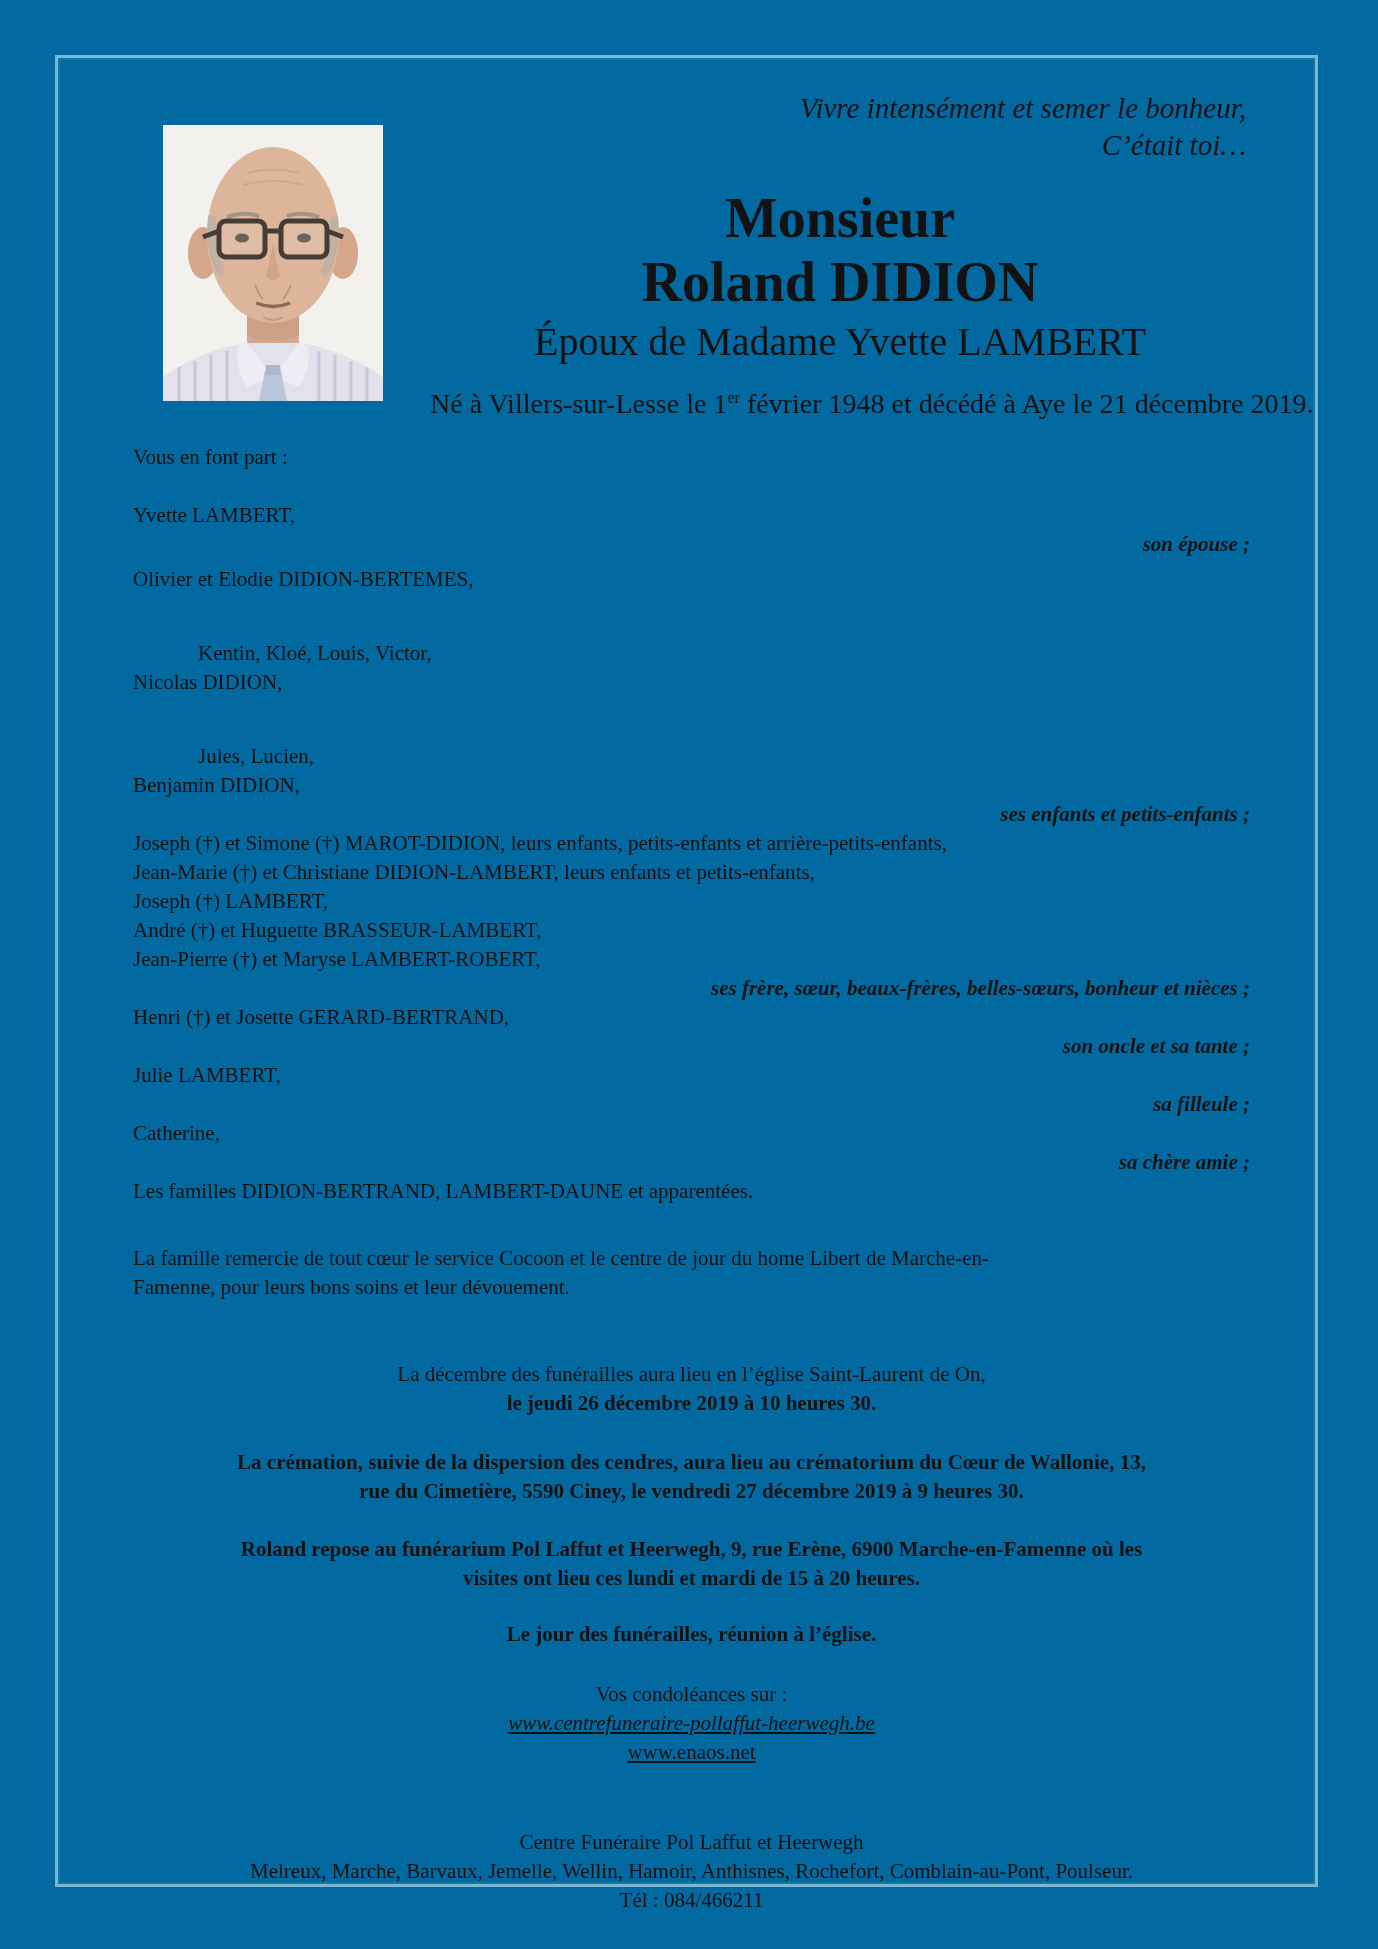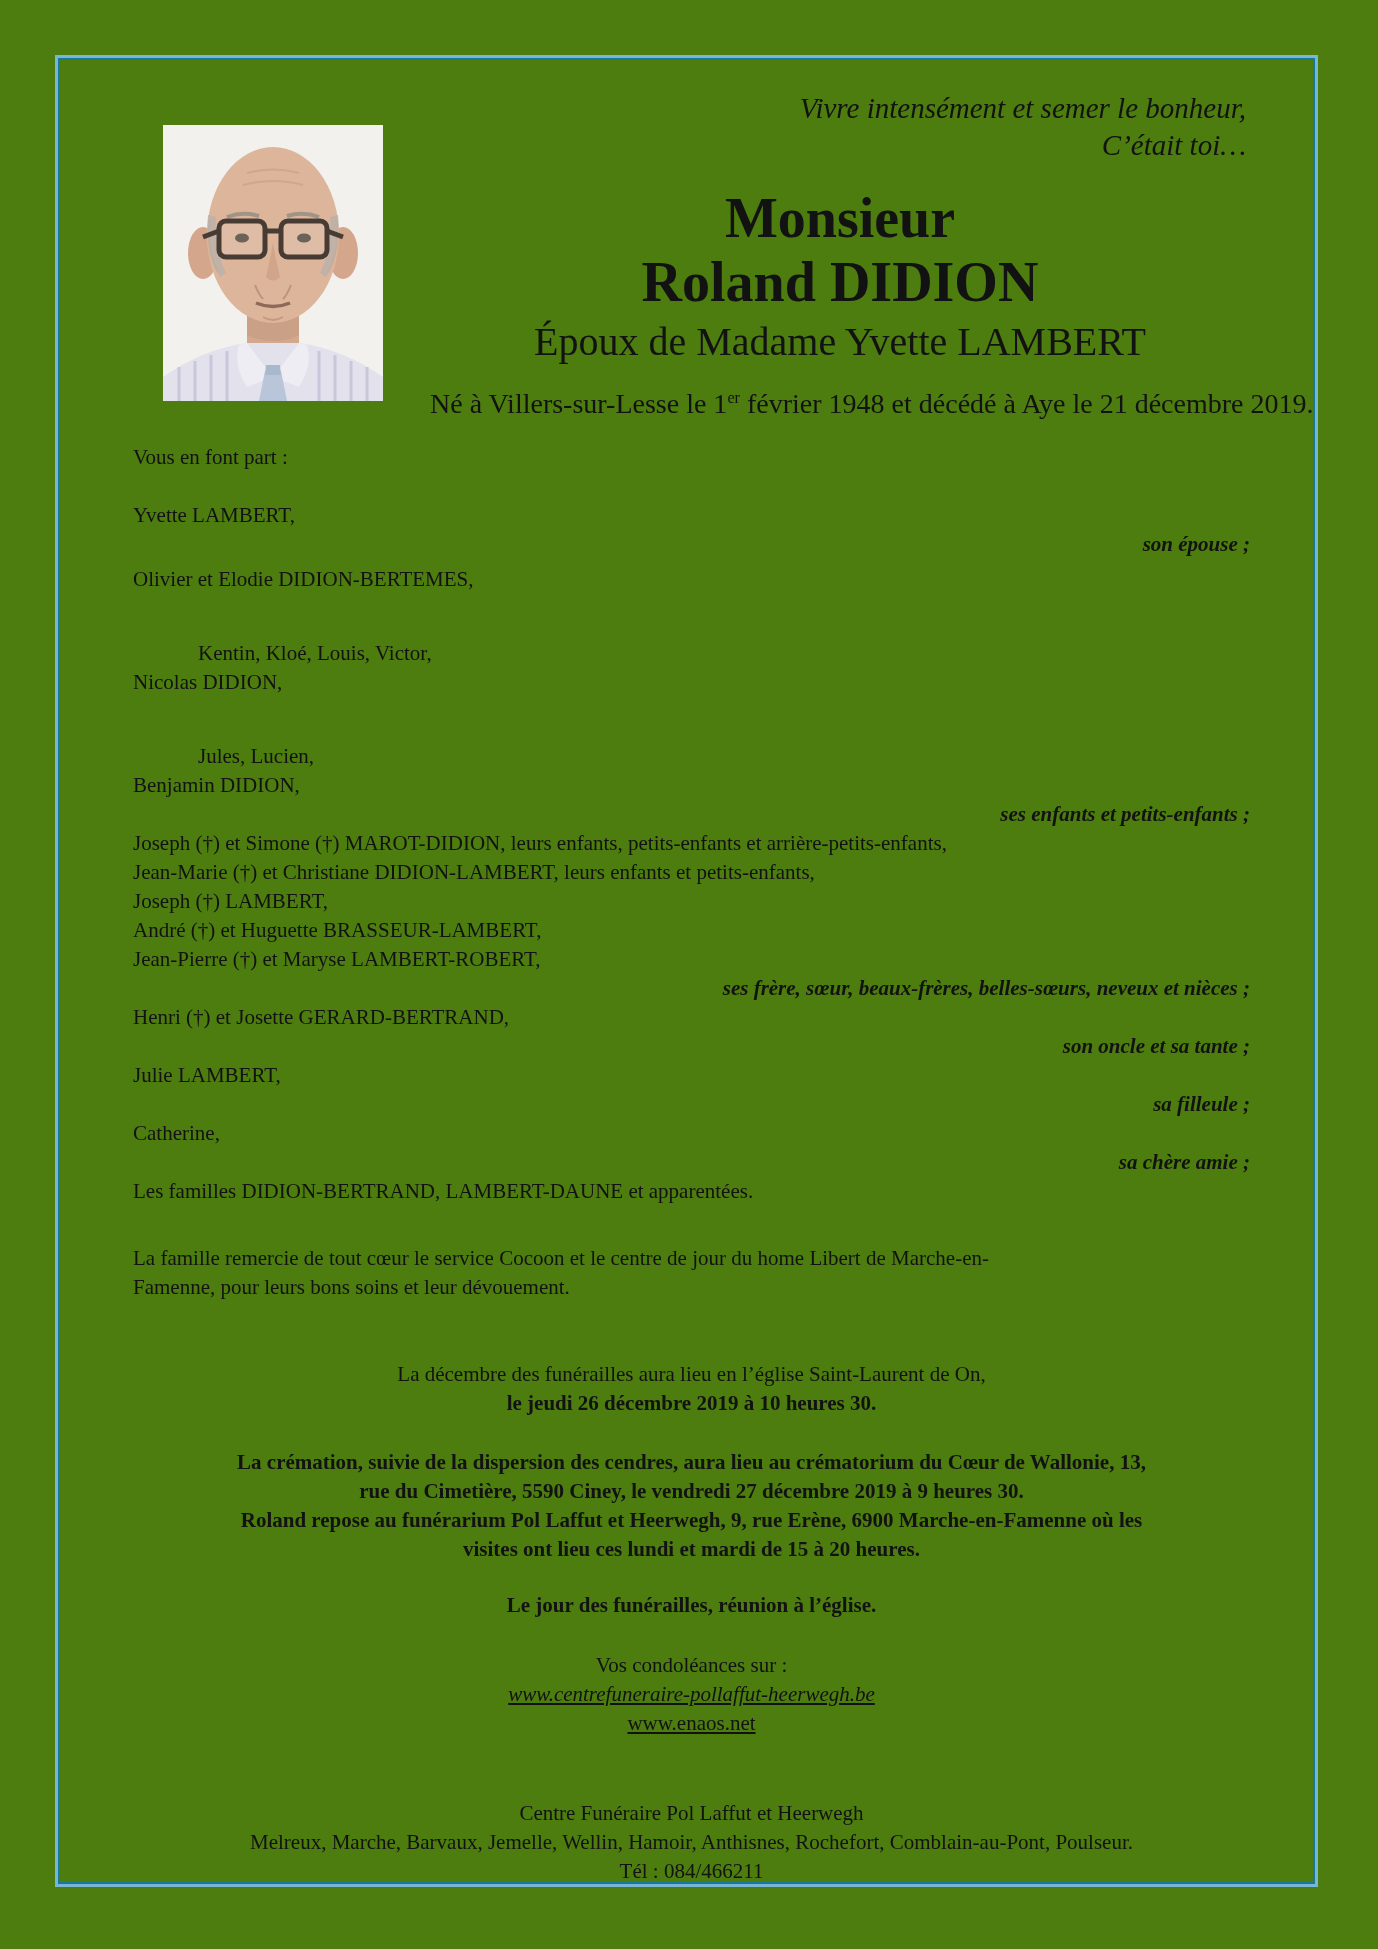--- a/index.html
+++ b/index.html
@@ -1,17 +1,17 @@
 <!DOCTYPE html>
 <html><head>
 <meta charset="utf-8">
 <style>
   html,body{margin:0;padding:0;background:#ffffff;}
   .page{
-    position:relative;width:1378px;height:1949px;background:#4d7c0f;
+    position:relative;width:1378px;height:1949px;background:#0369a1;
     font-family:"Liberation Serif","DejaVu Serif",serif;color:#121212;overflow:hidden;
   }
   .frame{
     position:absolute;left:58px;top:58px;width:1257px;height:1826px;
     box-sizing:border-box;border:2px solid #15789e;outline:3px solid #79b6d6;
     pointer-events:none;
   }
   .photo{position:absolute;left:163px;top:125px;width:220px;height:276px;}
   .quote{
     position:absolute;top:90px;right:132px;text-align:right;
@@ -29,21 +29,21 @@
   .ln{white-space:nowrap;}
   .blank{height:29px;}
   .right{text-align:right;font-weight:bold;font-style:italic;}
   .indent{padding-left:65px;margin-top:45px;}
   .center{text-align:center;}
   .bold{font-weight:bold;}
   .mt-oliv{margin-top:6px;}
   .mt-rem{margin-top:38px;}
   .mt-cer{margin-top:58px;}
   .mt-cre{margin-top:30px;}
-  .mt-rep{}
+  .mt-rep{margin-top:29px;}
   .mt-jour{margin-top:27px;}
   .mt-cond{margin-top:31px;}
   .mt-foot{margin-top:61px;}
   .link{text-decoration:underline;cursor:pointer;}
   .link-it{font-style:italic;}
 </style>
 </head>
 <body>
 
 <div class="page">
@@ -131,21 +131,21 @@
     <div class="ln indent">Kentin, Kloé, Louis, Victor,</div>
     <div class="ln">Nicolas DIDION,</div>
     <div class="ln indent">Jules, Lucien,</div>
     <div class="ln">Benjamin DIDION,</div>
     <div class="ln right">ses enfants et petits-enfants ;</div>
     <div class="ln">Joseph (†) et Simone (†) MAROT-DIDION, leurs enfants, petits-enfants et arrière-petits-enfants,</div>
     <div class="ln">Jean-Marie (†) et Christiane DIDION-LAMBERT, leurs enfants et petits-enfants,</div>
     <div class="ln">Joseph (†) LAMBERT,</div>
     <div class="ln">André (†) et Huguette BRASSEUR-LAMBERT,</div>
     <div class="ln">Jean-Pierre (†) et Maryse LAMBERT-ROBERT,</div>
-    <div class="ln right">ses frère, sœur, beaux-frères, belles-sœurs, neveux et nièces ;</div>
+    <div class="ln right">ses frère, sœur, beaux-frères, belles-sœurs, bonheur et nièces ;</div>
     <div class="ln">Henri (†) et Josette GERARD-BERTRAND,</div>
     <div class="ln right">son oncle et sa tante ;</div>
     <div class="ln">Julie LAMBERT,</div>
     <div class="ln right">sa filleule ;</div>
     <div class="ln">Catherine,</div>
     <div class="ln right">sa chère amie ;</div>
     <div class="ln">Les familles DIDION-BERTRAND, LAMBERT-DAUNE et apparentées.</div>
 
     <div class="ln mt-rem">La famille remercie de tout cœur le service Cocoon et le centre de jour du home Libert de Marche-en-</div>
     <div class="ln">Famenne, pour leurs bons soins et leur dévouement.</div>

